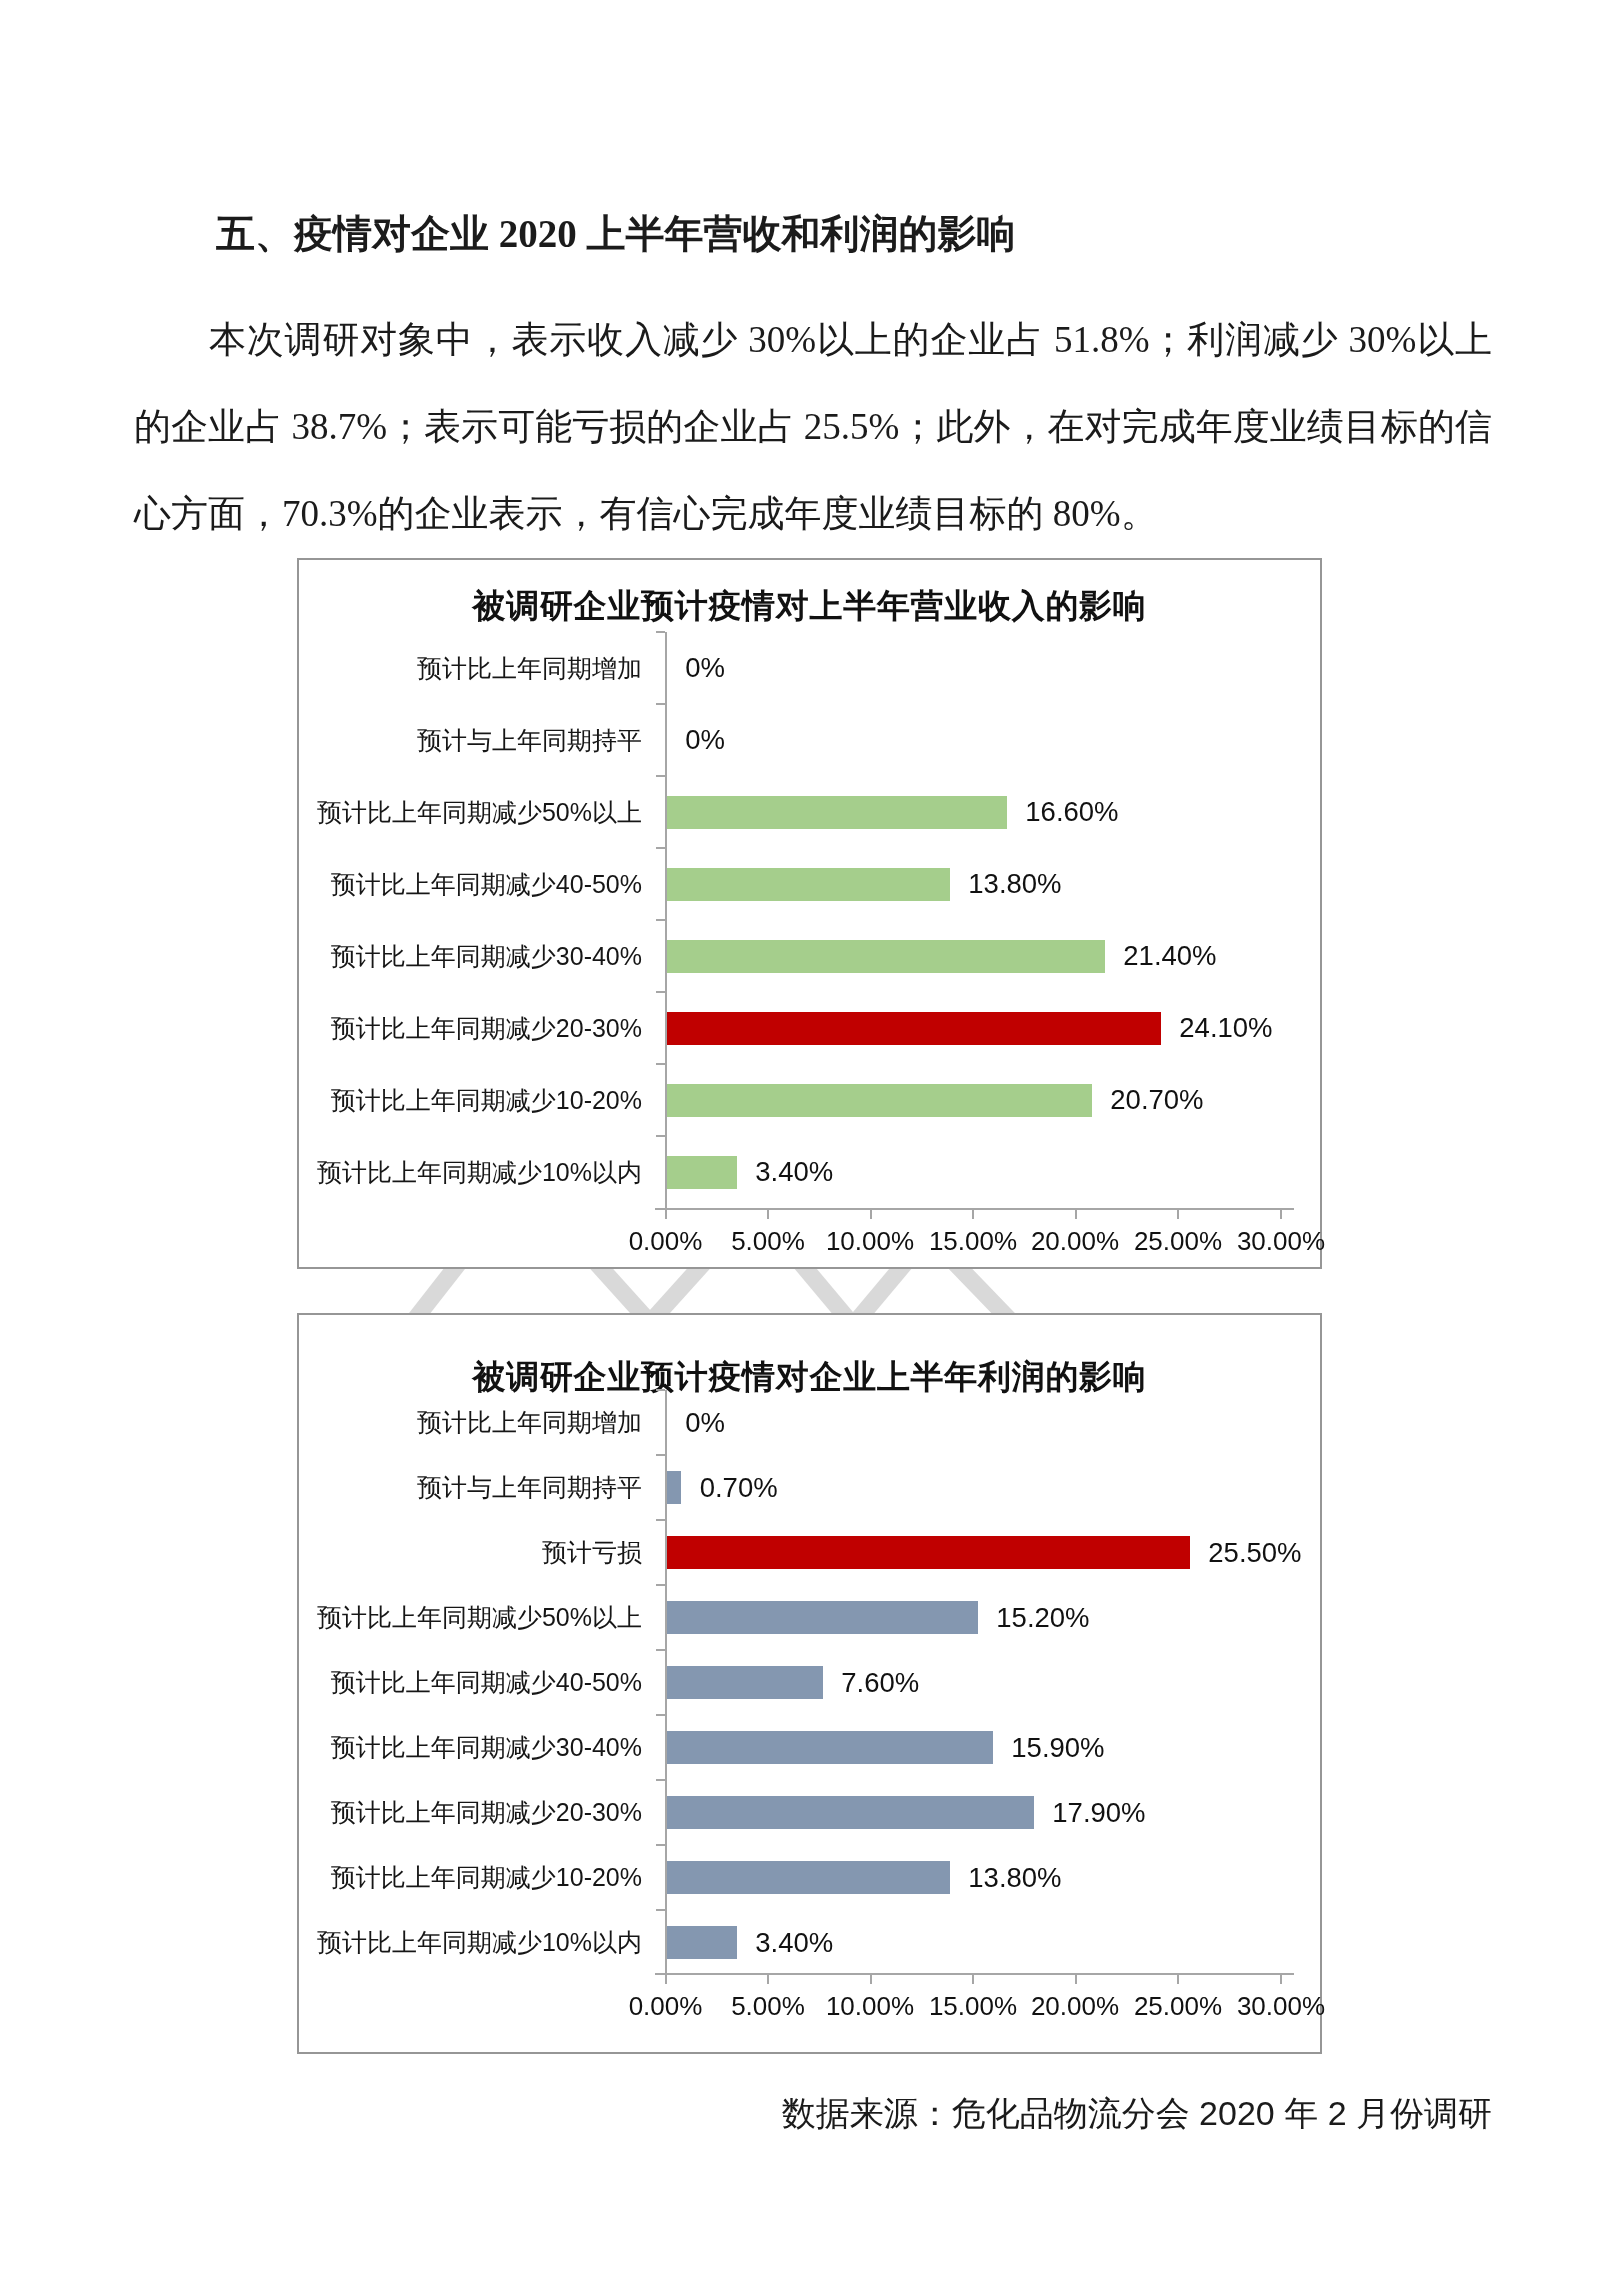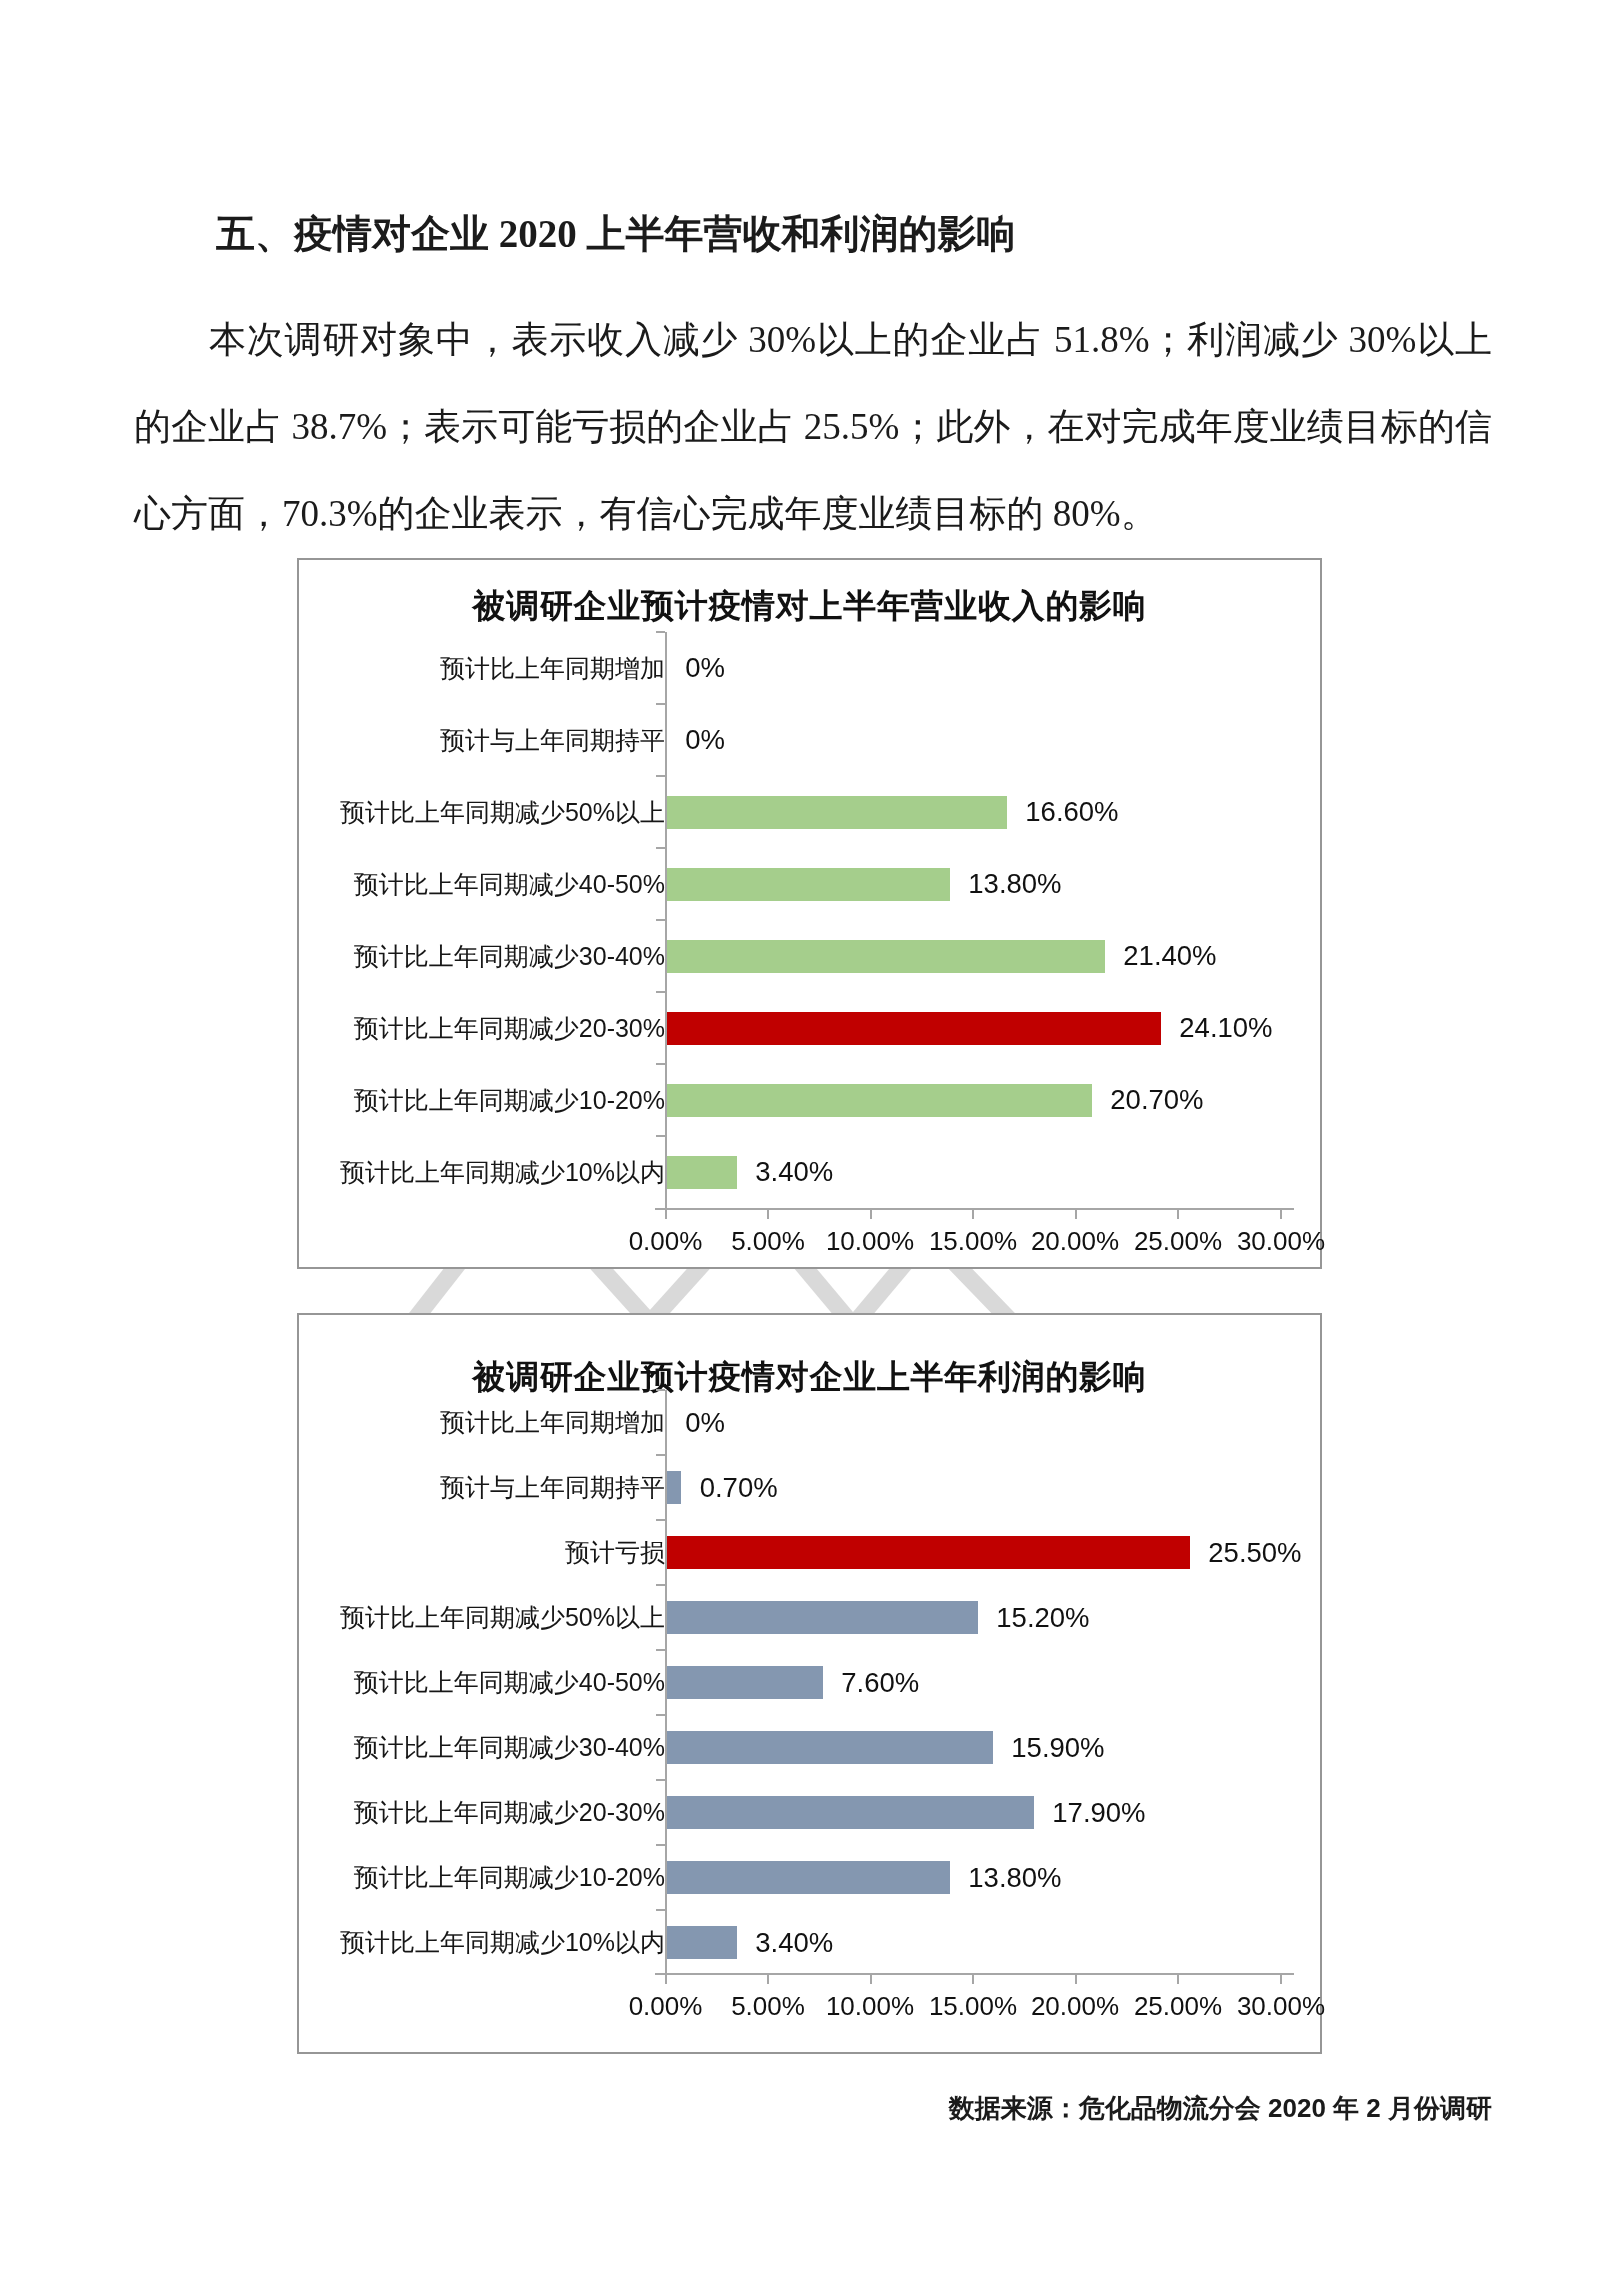--- a/index.html
+++ b/index.html
@@ -34,21 +34,21 @@
   #chart1{top:1313px; height:741px;}
   .chart-title{
     text-align:center; font-size:33px; font-weight:bold; color:#111;
     margin:0; letter-spacing:0.7px;
   }
   #chart0 .chart-title{margin-top:23.6px;}
   #chart1 .chart-title{margin-top:40px;}
   .rows{position:absolute; left:0; right:0;}
   .row{display:flex; align-items:center;}
   .cat{
-    width:366px; box-sizing:border-box; padding-right:0;
+    width:366px; box-sizing:border-box; padding-right:23px;
     text-align:right; font-size:25px; color:#161616; flex-shrink:0;
     white-space:nowrap;
   }
   .barzone{
     position:relative; flex:1; height:100%;
     border-left:2px solid #a6a6a6;
     display:flex; align-items:center;
   }
   .tickmark{
     position:absolute; left:-11px; top:-1.3px; width:9.2px; height:2px; background:#a6a6a6;
@@ -59,21 +59,21 @@
     position:absolute; left:356px; width:639px; border-top:2.6px solid #a6a6a6;
   }
   .xtick{position:absolute; top:0; width:2px; height:9.2px; background:#a6a6a6;}
   .xlab{
     position:absolute; top:15.7px; transform:translateX(-50%);
     font-size:26px; color:#111; white-space:nowrap;
   }
   
   .source-note{
     position:absolute; right:131px; top:2091px;
-    font-size:26px; font-weight:bold; color:#1b1b1b;
+    font-size:34px; font-weight:normal; color:#1b1b1b;
   }
 </style>
 </head>
 <body>
 
 <div class="page">
 
   <h2 class="heading">五、疫情对企业 2020 上半年营收和利润的影响</h2>
 
   <p class="para">本次调研对象中，表示收入减少 30%以上的企业占 51.8%；利润减少 30%以上的企业占 38.7%；表示可能亏损的企业占 25.5%；此外，在对完成年度业绩目标的信心方面，70.3%的企业表示，有信心完成年度业绩目标的 80%。</p>

